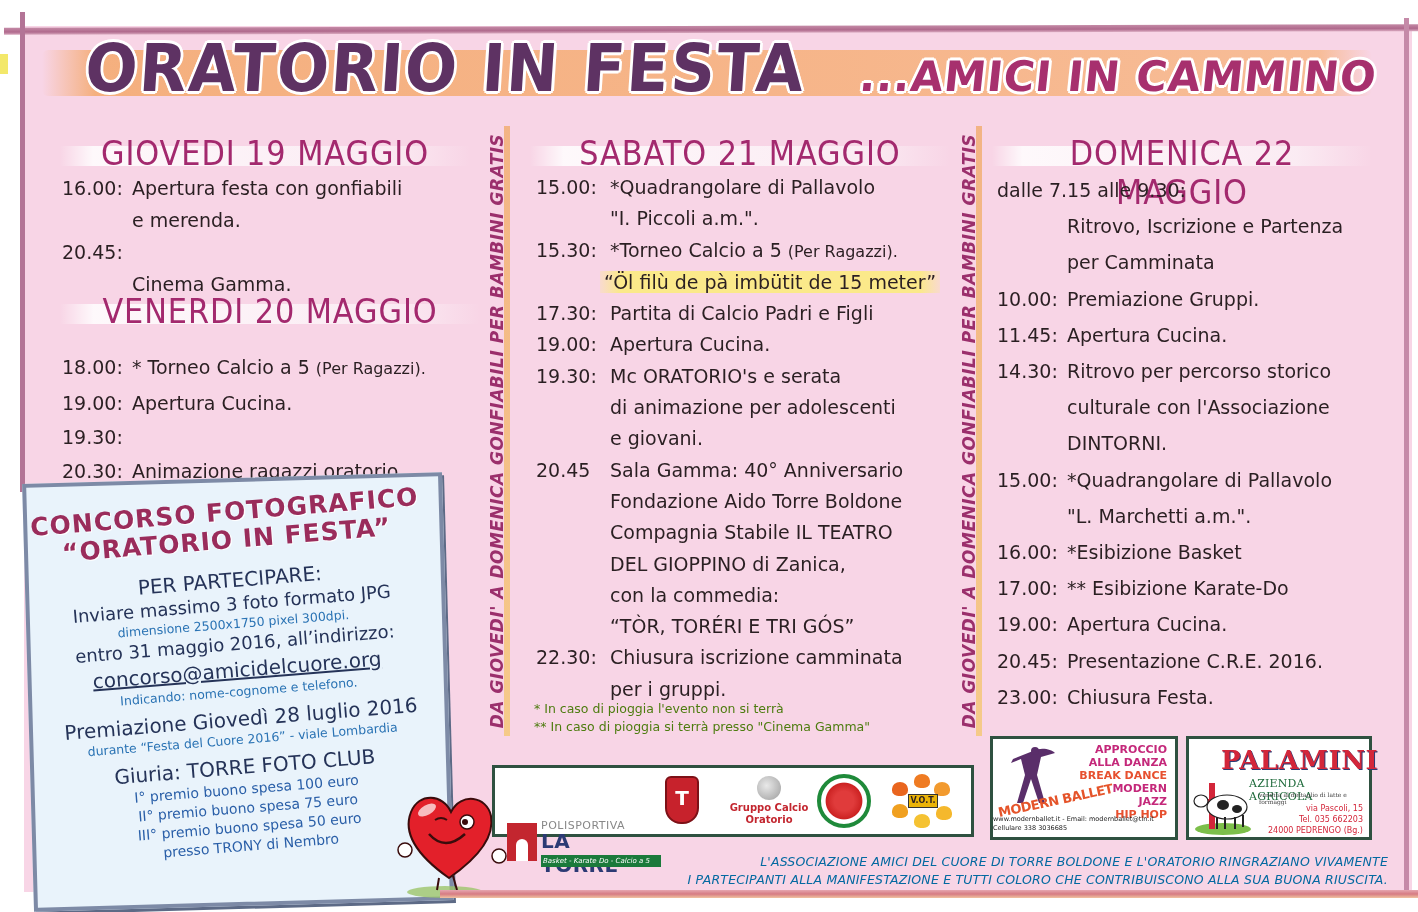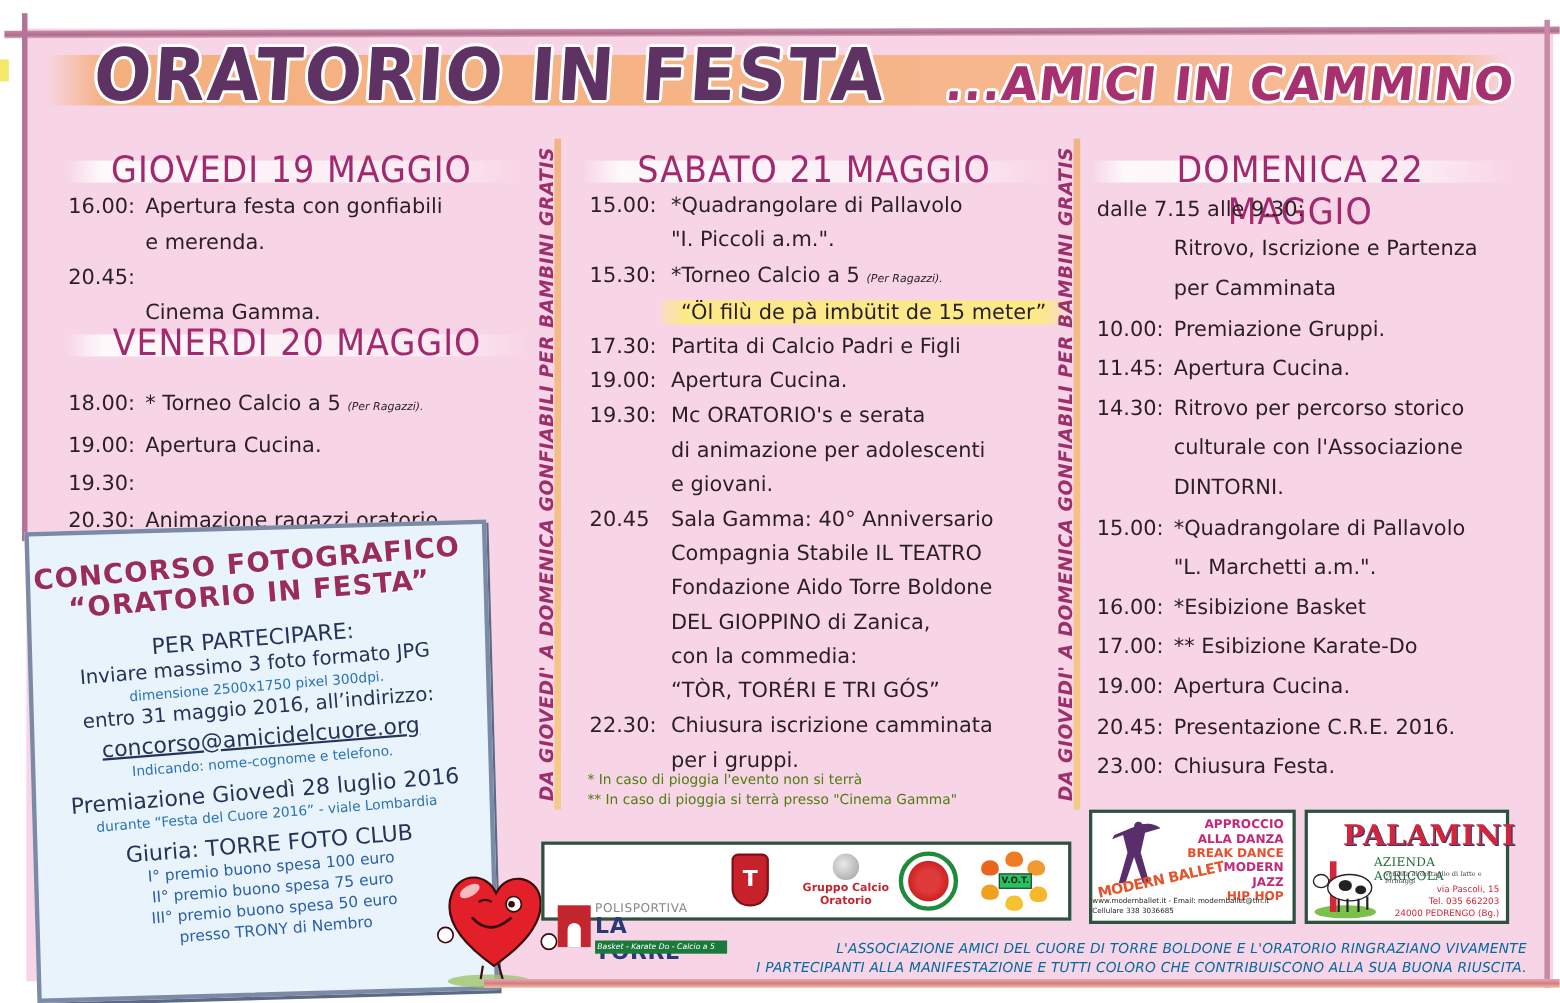--- a/index.html
+++ b/index.html
@@ -60,24 +60,24 @@
     position: absolute; left: 0; right: 0; top: 0; text-align: center;
     font-family: "DejaVu Sans", sans-serif; font-size: 33px; color: #a3296e;
     letter-spacing: 1px; transform: scaleX(0.92);
   }
 
   
   .sched { position: absolute; font-family: "DejaVu Sans", sans-serif; font-size: 19px; line-height: 32px; color: #2a1f22; }
   .row { display: flex; }
   .row .time { flex: 0 0 70px; }
   .row .desc { flex: 1; white-space: nowrap; }
-  .row .desc small { font-size: 10px; font-style: italic; }
+  .row .desc small { font-size: 16px; }
   .highlight {
     background: linear-gradient(90deg, rgba(252,236,120,0.2), #fbe98a 6%, #fbe98a 94%, rgba(252,236,120,0.2));
-    padding: 0 19px;
+    padding: 0 4px;
   }
   .notes { position: absolute; left: 534px; top: 700px; font-size: 12.5px; line-height: 18px; color: #4d7c0f; }
 
   
   .vband {
     position: absolute; width: 26px; height: 610px;
     display: flex; align-items: center; justify-content: center;
   }
   .vband .stripe { position: absolute; right: 0; top: 0; bottom: 0; width: 6px; background: linear-gradient(180deg,#f2b07a,#f5c97f); opacity: .9; }
   .vband .vtxt {
@@ -119,21 +119,21 @@
   .torre-name { position: absolute; left: 34px; top: 10px; font-size: 20px; font-weight: bold; color: #2c3a74; letter-spacing: 0.5px; }
   .torre-strip { position: absolute; left: 34px; top: 36px; width: 120px; height: 12px; background: #1b7a3b; color: #fff; font-size: 7px; font-style: italic; line-height: 12px; padding-left: 2px; white-space: nowrap; }
 
   .shield { position: absolute; left: 170px; top: 8px; width: 34px; height: 48px; background: #c7222c; border-radius: 6px 6px 16px 16px; border: 2px solid #7d1117; }
   .shield::after { content: "T"; position: absolute; left: 0; right: 0; top: 8px; text-align: center; color: #fff; font-weight: bold; font-size: 20px; }
   .gc-ball { position: absolute; left: 262px; top: 8px; width: 24px; height: 24px; border-radius: 50%; background: radial-gradient(circle at 40% 40%, #e9e9e9, #9c9c9c); }
   .gc-text { position: absolute; left: 228px; top: 34px; width: 92px; font-size: 10px; font-weight: bold; color: #c3262f; text-align: center; line-height: 12px; }
   .aido { position: absolute; left: 322px; top: 6px; width: 54px; height: 54px; border-radius: 50%; border: 4px solid #1f8a3a; background: radial-gradient(circle, #e03b3b 30%, #c22 55%, #fff 58%); }
   .vot { position: absolute; left: 395px; top: 6px; width: 64px; height: 56px; }
   .vot .hand { position: absolute; width: 16px; height: 14px; border-radius: 50% 50% 40% 40%; }
-  .vot .lbl { position: absolute; left: 18px; top: 20px; width: 30px; height: 14px; border: 1px solid #333; background: #22c55e; font-size: 8px; font-weight: bold; text-align: center; line-height: 12px; }
+  .vot .lbl { position: absolute; left: 18px; top: 20px; width: 30px; height: 14px; border: 1px solid #333; background: #eab308; font-size: 8px; font-weight: bold; text-align: center; line-height: 12px; }
 
   .mb-dancer { position: absolute; left: 18px; top: 6px; width: 44px; height: 62px; }
   .mb-logo { position: absolute; left: 4px; top: 54px; font-size: 13px; font-weight: bold; color: #e5542a; transform: rotate(-12deg); letter-spacing: -0.5px; }
   .mb-list { position: absolute; right: 8px; top: 4px; text-align: right; font-weight: bold; line-height: 13px; font-size: 11px; }
   .mb-list .pk { color: #c4287a; }
   .mb-list .or { color: #e7502f; }
   .mb-foot { position: absolute; left: 0; right: 4px; bottom: 4px; font-size: 6.5px; text-align: left; line-height: 9px; color: #222; }
 
   .pal-name { position: absolute; left: 32px; top: 6px; font-family: "DejaVu Serif", serif; font-weight: bold; font-size: 26px; color: #d3263a; letter-spacing: 0.5px; text-shadow: 1px 1px 0 #2c3a74; }
   .pal-sub { position: absolute; left: 60px; top: 38px; font-family: "DejaVu Serif", serif; font-size: 11px; color: #1d6a3a; letter-spacing: 0.2px; }
@@ -248,25 +248,25 @@
   <div class="row">
       <span class="time" style="flex-basis:74px"></span>
       <span class="desc">e giovani.</span>
     </div>
   <div class="row">
       <span class="time" style="flex-basis:74px">20.45</span>
       <span class="desc">Sala Gamma: 40° Anniversario</span>
     </div>
   <div class="row">
       <span class="time" style="flex-basis:74px"></span>
+      <span class="desc">Fondazione Aido Torre Boldone</span>
+    </div>
+  <div class="row">
+      <span class="time" style="flex-basis:74px"></span>
       <span class="desc">Compagnia Stabile IL TEATRO</span>
-    </div>
-  <div class="row">
-      <span class="time" style="flex-basis:74px"></span>
-      <span class="desc">Fondazione Aido Torre Boldone</span>
     </div>
   <div class="row">
       <span class="time" style="flex-basis:74px"></span>
       <span class="desc">DEL GIOPPINO di Zanica,</span>
     </div>
   <div class="row">
       <span class="time" style="flex-basis:74px"></span>
       <span class="desc">con la commedia:</span>
     </div>
   <div class="row">

